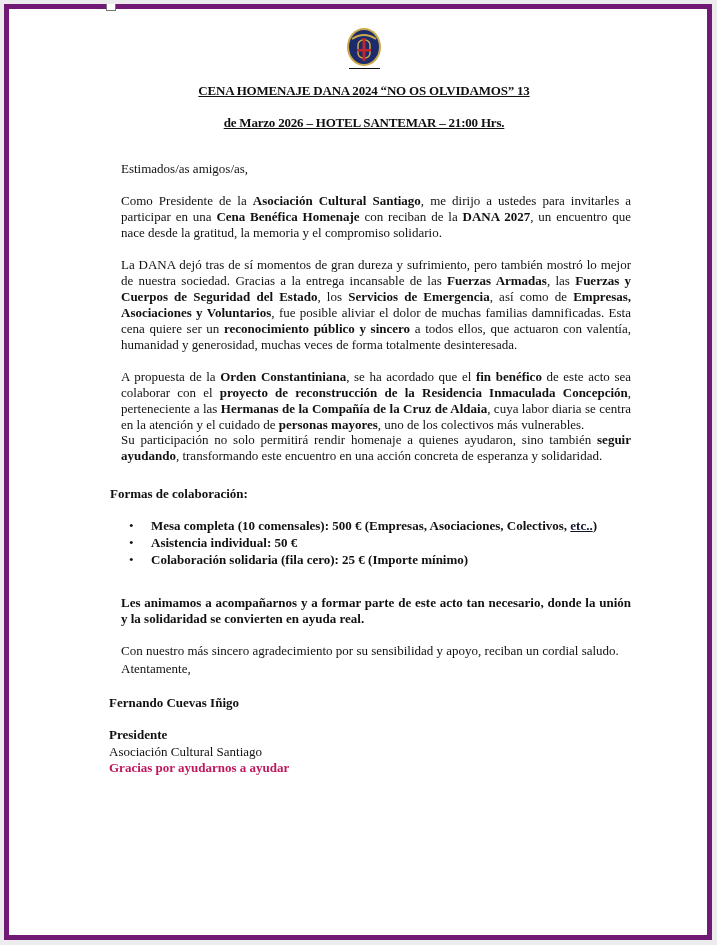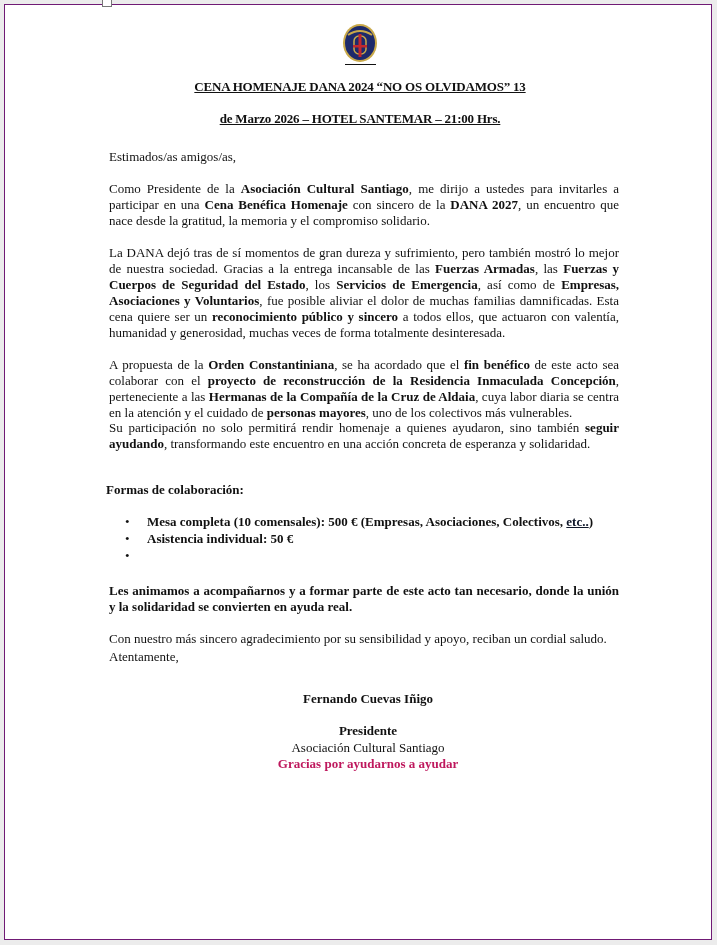--- a/index.html
+++ b/index.html
@@ -6,21 +6,21 @@
   body {
     width: 717px; height: 945px; overflow: hidden;
     background: #ececec;
     font-family: "Liberation Serif", "DejaVu Serif", serif;
     color: #111;
     position: relative;
   }
   .page {
     position: absolute; left: 4px; top: 4px; width: 708px; height: 936px;
     background: #fff;
-    border: 1px solid #701a75;
+    border: 5px solid #701a75;
     box-sizing: border-box;
   }
   .ruler-marker {
     position: absolute; left: 97px; top: -5px; width: 8px; height: 6px;
     border: 1px solid #777; border-top: none; background: #fff;
   }
   .logo {
     position: absolute; left: 337px; top: 18px; width: 36px; height: 40px;
   }
   .logo-line {
@@ -28,31 +28,31 @@
   }
   .content {
     position: absolute; left: 100px; top: 0; width: 510px;
     font-size: 13px; line-height: 16px;
   }
   .title {
     position: absolute; left: 0; width: 510px; text-align: center;
     font-weight: bold; text-decoration: underline; font-size: 13px;
     letter-spacing: -0.2px;
   }
-  p { margin: 4px; position: absolute; left: 0; width: 510px; text-align: justify; }
+  p { margin: 12px; position: absolute; left: 0; width: 510px; text-align: justify; }
   p.last { text-align-last: left; }
   b { font-weight: bold; }
   .section-title { font-weight: bold; position: absolute; left: 1px; }
   ul.bullets {
     list-style: none; margin: 0; padding: 0; position: absolute; left: 20px; width: 500px;
   }
   ul.bullets li { position: relative; padding-left: 22px; font-weight: bold; height: 17px; }
   ul.bullets li .dot { position: absolute; left: 0; top: 0; font-weight: normal; }
   .link { color: #0f172a; text-decoration: underline; }
-  .sig { position: absolute; left: 8px; width: 510px; text-align: center; }
+  .sig { position: absolute; left: 0; width: 510px; }
   .motto { color: #be185d; font-weight: bold; }
 </style>
 </head>
 <body>
 
 <div class="page">
   <div class="ruler-marker"></div>
 
   <svg class="logo" viewBox="0 0 36 40">
     <ellipse cx="18" cy="20" rx="17" ry="19" fill="#c9a94a"></ellipse>
@@ -63,34 +63,34 @@
     <rect x="11" y="22" width="14" height="2.5" fill="#c0272d"></rect>
   </svg>
   <div class="logo-line"></div>
 
   <div class="content">
     <div class="title" style="top:74px;">CENA HOMENAJE DANA 2024 “NO OS OLVIDAMOS” 13</div>
     <div class="title" style="top:106px;">de Marzo 2026 – HOTEL SANTEMAR – 21:00 Hrs.</div>
 
     <p style="top:140px;" class="last">Estimados/as amigos/as,</p>
 
-    <p style="top:172px;" class="last"><span>Como Presidente de la </span><b>Asociación Cultural Santiago</b><span>, me dirijo a ustedes para invitarles a participar en una </span><b>Cena Benéfica Homenaje</b><span> con sincero de la </span><b>DANA 2027</b><span>, un encuentro que nace desde la gratitud, la memoria y el compromiso solidario.</span></p>
+    <p style="top:172px;" class="last"><span>Como Presidente de la </span><b>Asociación Cultural Santiago</b><span>, me dirijo a ustedes para invitarles a participar en una </span><b>Cena Benéfica Homenaje</b><span> con reciban de la </span><b>DANA 2027</b><span>, un encuentro que nace desde la gratitud, la memoria y el compromiso solidario.</span></p>
 
     <p style="top:236px;" class="last"><span>La DANA dejó tras de sí momentos de gran dureza y sufrimiento, pero también mostró lo mejor de nuestra sociedad. Gracias a la entrega incansable de las </span><b>Fuerzas Armadas</b><span>, las </span><b>Fuerzas y Cuerpos de Seguridad del Estado</b><span>, los </span><b>Servicios de Emergencia</b><span>, así como de </span><b>Empresas, Asociaciones y Voluntarios</b><span>, fue posible aliviar el dolor de muchas familias damnificadas.  Esta cena quiere ser un </span><b>reconocimiento público y sincero</b><span> a todos ellos, que actuaron con valentía, humanidad y generosidad, muchas veces de forma totalmente desinteresada.</span></p>
 
     <p style="top:348px;" class="last"><span>A propuesta de la </span><b>Orden Constantiniana</b><span>, se ha acordado que el </span><b>fin benéfico</b><span> de este acto sea colaborar con el </span><b>proyecto de reconstrucción de la Residencia Inmaculada Concepción</b><span>, perteneciente a las </span><b>Hermanas de la Compañía de la Cruz de Aldaia</b><span>, cuya labor diaria se centra en la atención y el cuidado de </span><b>personas mayores</b><span>, uno de los colectivos más vulnerables.</span></p>
 
     <p style="top:411px;" class="last"><span>Su participación no solo permitirá rendir homenaje a quienes ayudaron, sino también </span><b>seguir ayudando</b><span>, transformando este encuentro en una acción concreta de esperanza y solidaridad.</span></p>
 
     <div class="section-title" style="top:477px;">Formas de colaboración:</div>
 
     <ul class="bullets" style="top:509px;">
       <li><span class="dot">•</span><span>Mesa completa (10 comensales): 500 € (Empresas, Asociaciones, Colectivos, </span><span class="link">etc..</span><span>)</span></li>
       <li><span class="dot">•</span><span>Asistencia individual: 50 €</span></li>
-      <li><span class="dot">•</span></li>
+      <li><span class="dot">•</span><span>Colaboración solidaria (fila cero): 25 € (Importe mínimo)</span></li>
     </ul>
 
     <p style="top:574px;font-weight:bold;" class="last">Les animamos a acompañarnos y a formar parte de este acto tan necesario, donde la unión y la solidaridad se convierten en ayuda real.</p>
 
     <p style="top:622px;" class="last">Con nuestro más sincero agradecimiento por su sensibilidad y apoyo, reciban un cordial saludo.</p>
 
     <p style="top:640px;" class="last">Atentamente,</p>
 
     <div class="sig" style="top:686px; font-weight:bold;">Fernando Cuevas Iñigo</div>
     <div class="sig" style="top:718px; font-weight:bold;">Presidente</div>

